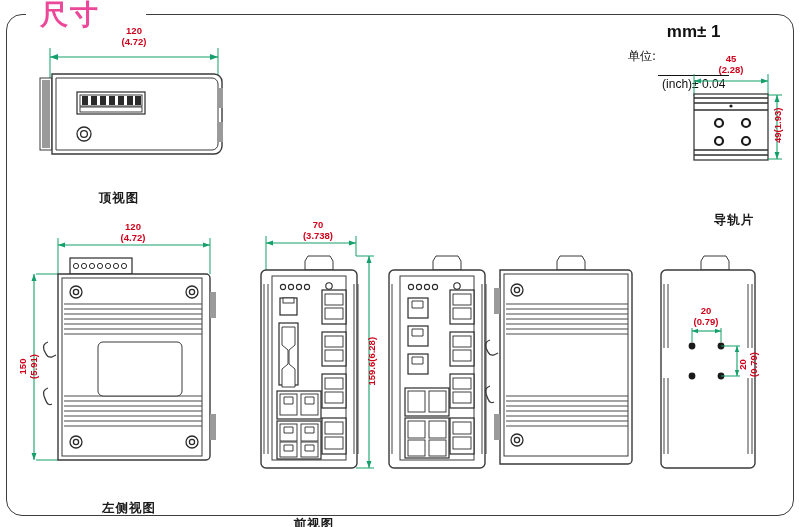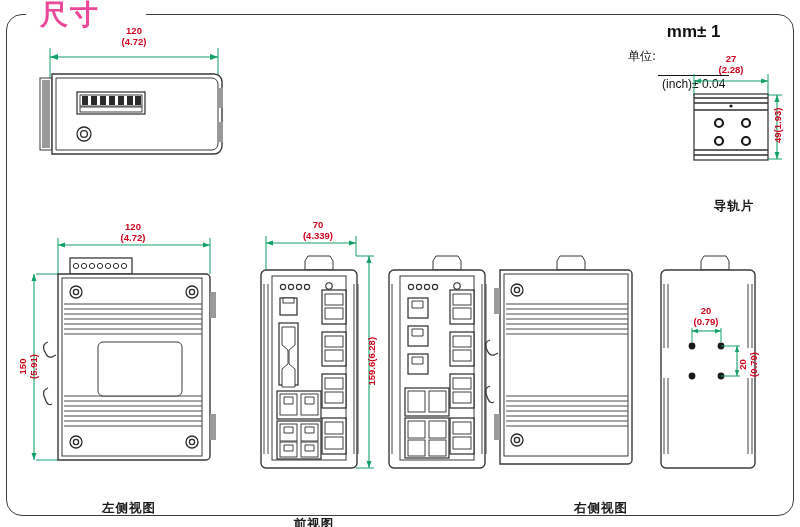--- a/index.html
+++ b/index.html
@@ -116,20 +116,21 @@
       </g>
       <rect class="port2" x="58" y="77" width="62" height="5"></rect>
 
       <circle cx="62" cy="104" r="7" fill="#fff" stroke="#2b2b2b" stroke-width="1.3"></circle>
       <circle cx="62" cy="104" r="3.4" fill="#fff" stroke="#2b2b2b" stroke-width="1.3"></circle>
     </svg>
     <div class="dim-text" style="left:72px;top:-4px;width:80px;">
       <span>120</span><br>
       <span>(4.72)</span>
     </div>
+    <div class="caption" style="top:160px;left:-8px;">顶视图</div>
   </div>
 
   <div class="view" style="left:676px;top:62px;width:120px;height:150px;">
     <svg width="120" height="125" viewBox="0 0 120 125">
 
       <line class="ext" x1="18" y1="12" x2="18" y2="34"></line>
       <line class="ext" x1="92" y1="12" x2="92" y2="34"></line>
       <line class="dimline" x1="18" y1="19" x2="92" y2="19"></line>
       <polygon class="dimarrow" points="18,19 25,16.5 25,21.5"></polygon>
       <polygon class="dimarrow" points="92,19 85,16.5 85,21.5"></polygon>
@@ -149,25 +150,25 @@
         <circle cx="70" cy="79" r="4" fill="#fff" stroke="#1a1a1a" stroke-width="2.2"></circle>
       </g>
 
       <line class="ext" x1="92" y1="33" x2="106" y2="33"></line>
       <line class="ext" x1="92" y1="97" x2="106" y2="97"></line>
       <line class="dimline" x1="101" y1="33" x2="101" y2="97"></line>
       <polygon class="dimarrow" points="101,33 98.5,40 103.5,40"></polygon>
       <polygon class="dimarrow" points="101,97 98.5,90 103.5,90"></polygon>
     </svg>
     <div class="dim-text" style="left:20px;top:-8px;width:70px;">
-      <span>27</span><br>
+      <span>45</span><br>
       <span>(2.28)</span>
     </div>
     <div class="dim-text v" style="left:72px;top:58px;width:60px;transform:rotate(-90deg);">49(1.93)</div>
-    <div class="caption" style="top:136px;left:-2px;">导轨片</div>
+    <div class="caption" style="top:150px;left:-2px;">导轨片</div>
   </div>
 
   <div class="view" style="left:14px;top:228px;width:230px;height:290px;">
     <svg width="230" height="265" viewBox="0 0 230 265">
 
       <line class="ext" x1="44" y1="10" x2="44" y2="46"></line>
       <line class="ext" x1="196" y1="10" x2="196" y2="46"></line>
       <line class="dimline" x1="44" y1="17" x2="196" y2="17"></line>
       <polygon class="dimarrow" points="44,17 51,14.5 51,19.5"></polygon>
       <polygon class="dimarrow" points="196,17 189,14.5 189,19.5"></polygon>
@@ -310,21 +311,21 @@
         <rect class="port" x="70" y="146" width="24" height="34"></rect>
         <rect class="port2" x="73" y="150" width="18" height="11"></rect>
         <rect class="port2" x="73" y="164" width="18" height="11"></rect>
         <rect class="port" x="70" y="190" width="24" height="36"></rect>
         <rect class="port2" x="73" y="194" width="18" height="12"></rect>
         <rect class="port2" x="73" y="209" width="18" height="12"></rect>
       </g>
     </svg>
     <div class="dim-text" style="left:28px;top:-8px;width:76px;">
       <span>70</span><br>
-      <span>(4.339)</span>
+      <span>(3.738)</span>
     </div>
     <div class="dim-text v" style="left:85px;top:128px;width:70px;transform:rotate(-90deg);">159.6(6.28)</div>
     <div class="caption" style="top:288px;left:-8px;">前视图</div>
   </div>
 
   <div class="view" style="left:386px;top:228px;width:250px;height:290px;">
     <svg width="250" height="265" viewBox="0 0 250 265">
 
       <path class="body-in" d="M50 28 h22 l3 5 v9 h-28 v-9 z"></path>
       <path class="body-out" d="M8 42 h86 a5 5 0 0 1 5 5 v188 a5 5 0 0 1 -5 5 h-86 a5 5 0 0 1 -5 -5 v-188 a5 5 0 0 1 5 -5 z"></path>
@@ -396,21 +397,20 @@
           <line x1="120" y1="173" x2="242" y2="173"></line>
         <line x1="120" y1="178" x2="242" y2="178"></line>
           <line x1="120" y1="183" x2="242" y2="183"></line>
         <line x1="120" y1="188" x2="242" y2="188"></line>
           <line x1="120" y1="193" x2="242" y2="193"></line>
         <line x1="120" y1="198" x2="242" y2="198"></line>
       </g>
       <path class="body-in" d="M104 112 q-6 2 -4 8 l2 4 q2 4 6 3 l4 -2" style="fill:none;stroke-width:1.3;"></path>
       <path class="body-in" d="M104 158 q-6 2 -4 8 l2 5 q2 5 6 3" style="fill:none;stroke-width:1.3;"></path>
     </svg>
-    <div class="caption" style="top:272px;left:90px;">右侧视图</div>
   </div>
 
   <div class="view" style="left:652px;top:228px;width:150px;height:290px;">
     <svg width="150" height="265" viewBox="0 0 150 265">
       <path class="body-in" d="M52 28 h22 l3 5 v9 h-28 v-9 z"></path>
       <path class="body-out" d="M14 42 h84 a5 5 0 0 1 5 5 v188 a5 5 0 0 1 -5 5 h-84 a5 5 0 0 1 -5 -5 v-188 a5 5 0 0 1 5 -5 z"></path>
       <g class="fin">
         <line x1="12" y1="56" x2="12" y2="120"></line>
           <line x1="16" y1="56" x2="16" y2="120"></line>
         <line x1="12" y1="150" x2="12" y2="226"></line>

